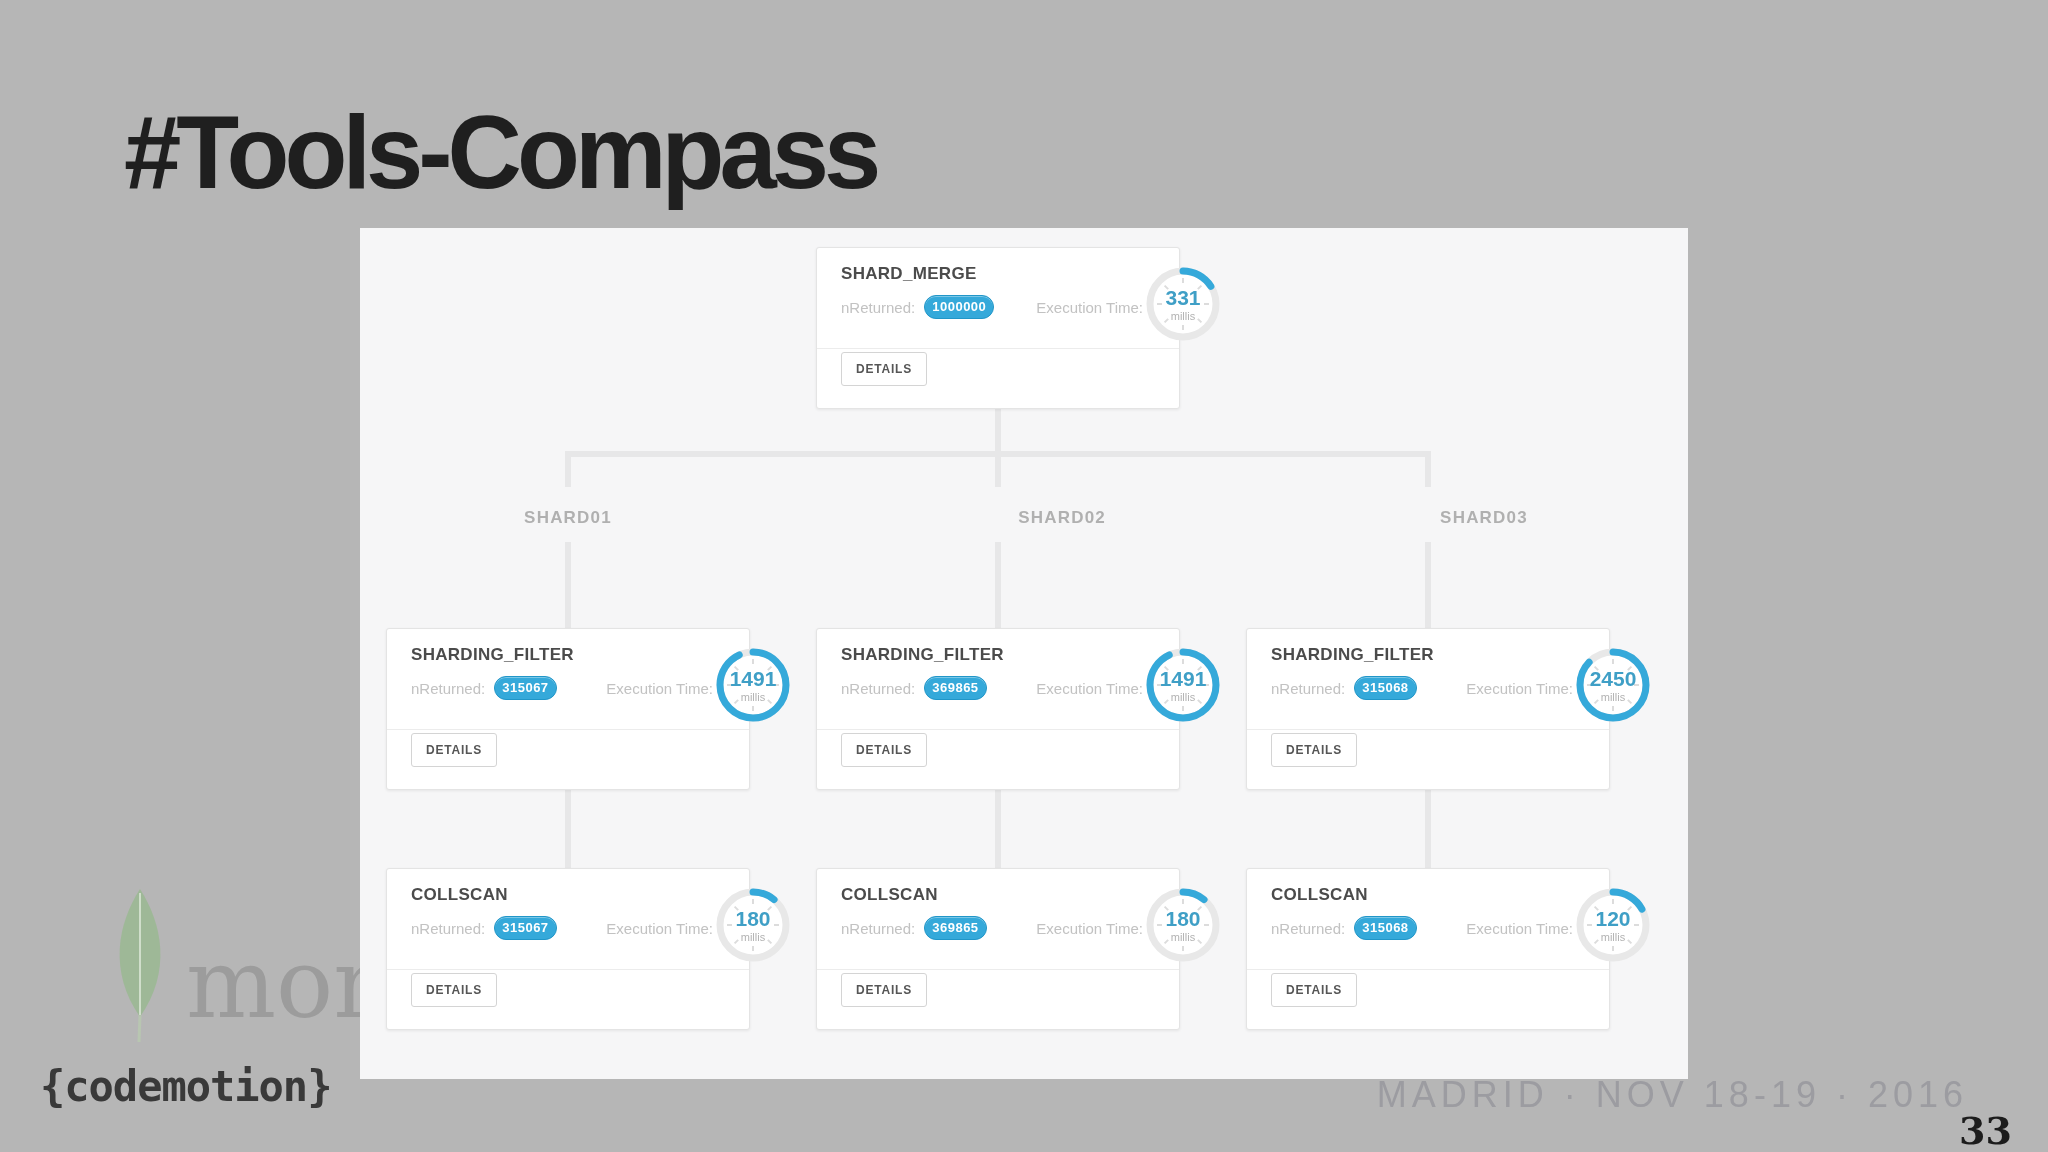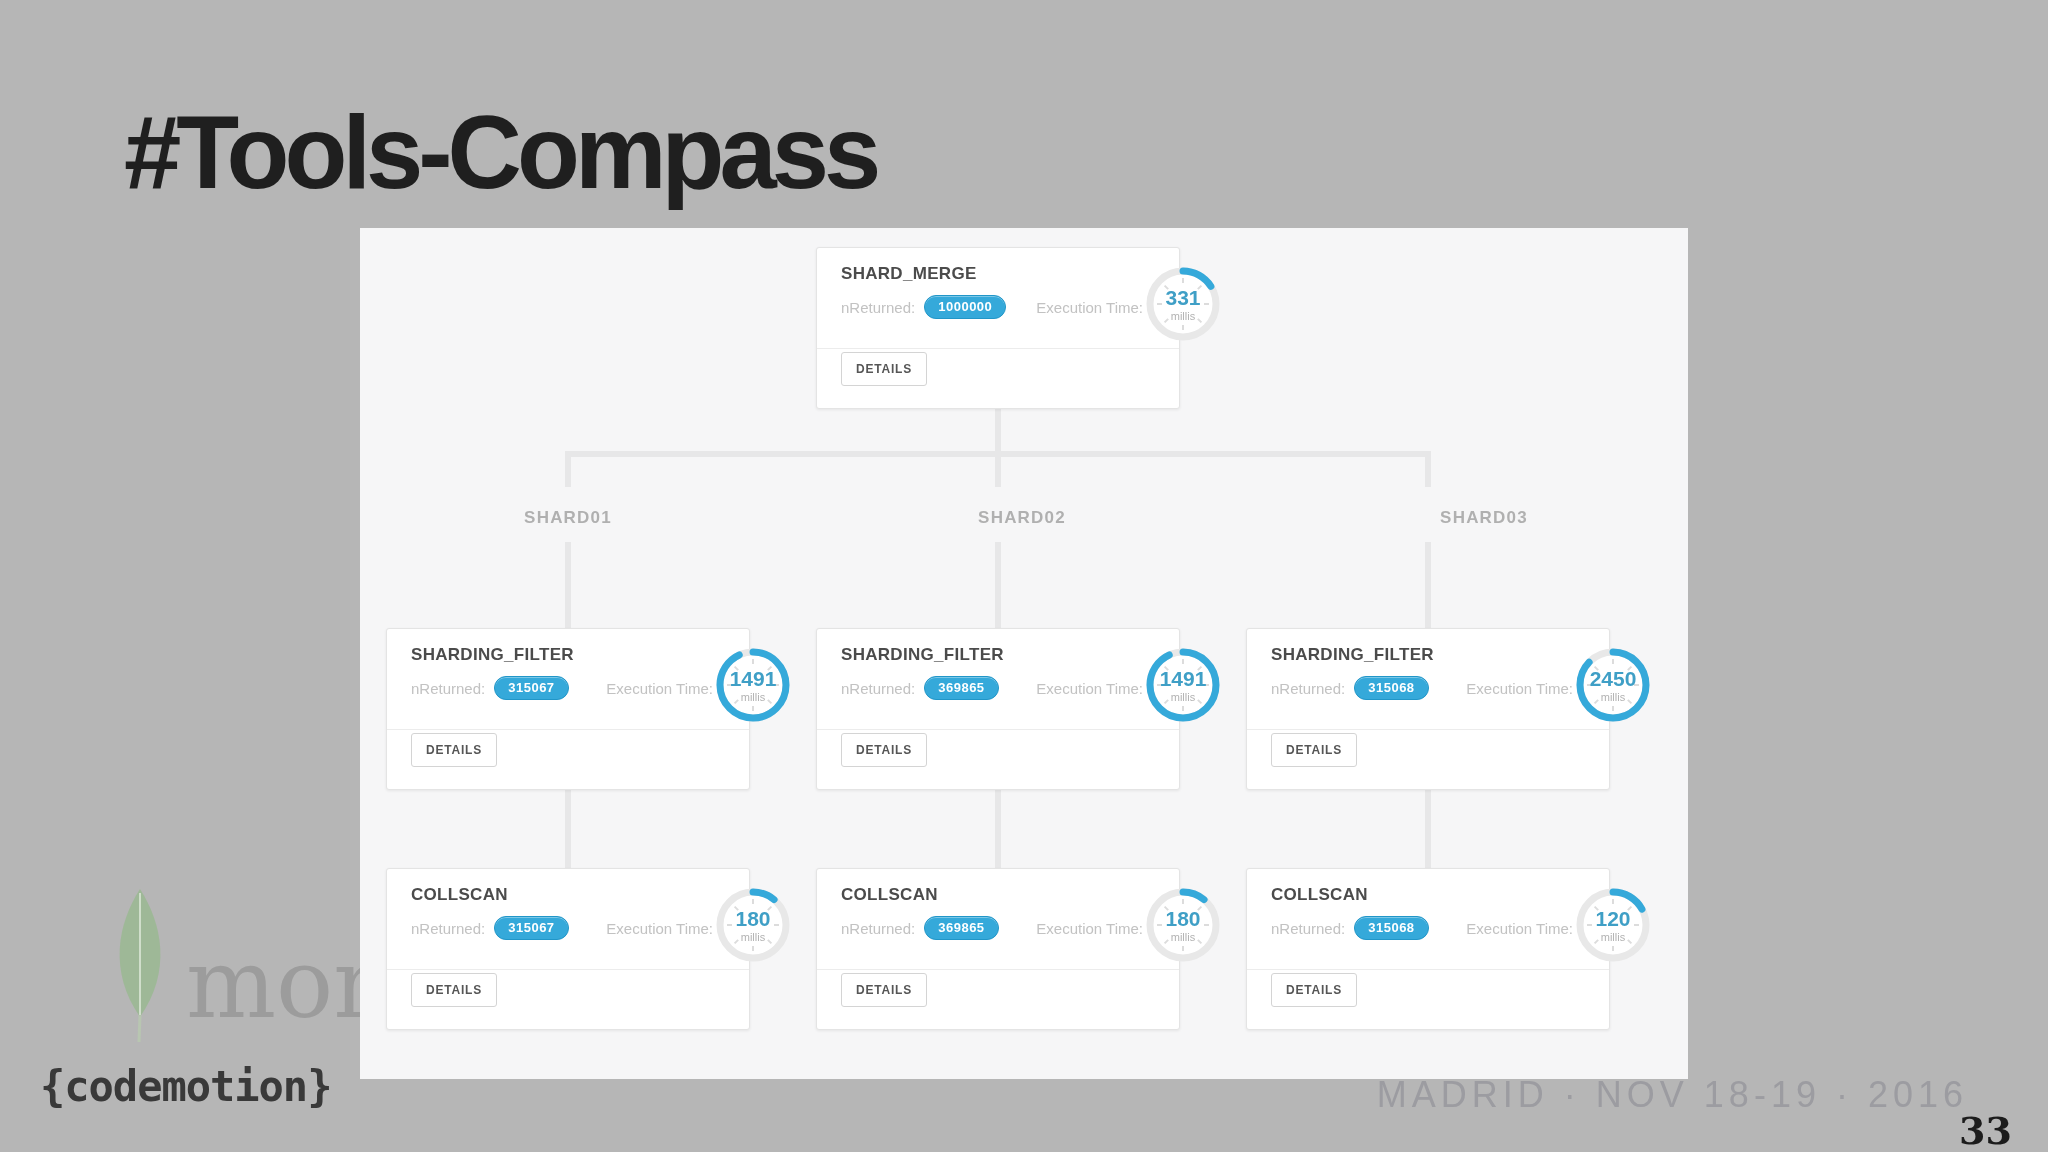--- a/index.html
+++ b/index.html
@@ -62,21 +62,21 @@
     position:absolute; left:24px; right:36px; top:46px; height:26px;
     display:flex; align-items:center;
   }
   .lbl { font-size:15px; color:#c2c2c2; white-space:nowrap; }
   .lbl.exec { margin-left:auto; }
   .pill {
     margin-left:9px;
     background:var(--accent,#35a9da); border:1px solid #2196c8; border-radius:12px;
     box-shadow:inset 0 1px 0 rgba(255,255,255,0.35);
     color:#ffffff; font-size:13px; font-weight:bold; letter-spacing:0.5px;
-    padding:3px 13px; line-height:1.2;
+    padding:3px 7px; line-height:1.2;
   }
   .divider { position:absolute; left:0; right:0; top:100px; height:1px; background:#ececec; }
   .details-btn {
     position:absolute; left:24px; top:104px;
     background:#ffffff; border:1px solid #d4d4d4; border-radius:3px;
     font-family:"Liberation Sans", sans-serif;
     font-size:12px; font-weight:bold; letter-spacing:0.8px; color:#565656;
     padding:9px 14px; cursor:pointer;
   }
 
@@ -129,21 +129,21 @@
   <div class="connector" style="left:635px;  top:229px; width:6px; height:30px;"></div>
   <div class="connector" style="left:1065px; top:229px; width:6px; height:30px;"></div>
   <div class="connector" style="left:205px;  top:314px; width:6px; height:86px;"></div>
   <div class="connector" style="left:635px;  top:314px; width:6px; height:86px;"></div>
   <div class="connector" style="left:1065px; top:314px; width:6px; height:86px;"></div>
   <div class="connector" style="left:205px;  top:562px; width:6px; height:78px;"></div>
   <div class="connector" style="left:635px;  top:562px; width:6px; height:78px;"></div>
   <div class="connector" style="left:1065px; top:562px; width:6px; height:78px;"></div>
 
   <div class="shard-label" style="left:108px;">SHARD01</div>
-  <div class="shard-label" style="left:562px;">SHARD02</div>
+  <div class="shard-label" style="left:546px;text-align:right;">SHARD02</div>
   <div class="shard-label" style="left:1024px;">SHARD03</div>
 
   <div class="card" style="left:456px; top:19px;">
     <div class="card-title">SHARD_MERGE</div>
     <div class="card-row">
       <span class="lbl">nReturned:</span>
       <span class="pill">1000000</span>
       <span class="lbl exec">Execution Time:</span>
     </div>
     <div class="divider"></div>

